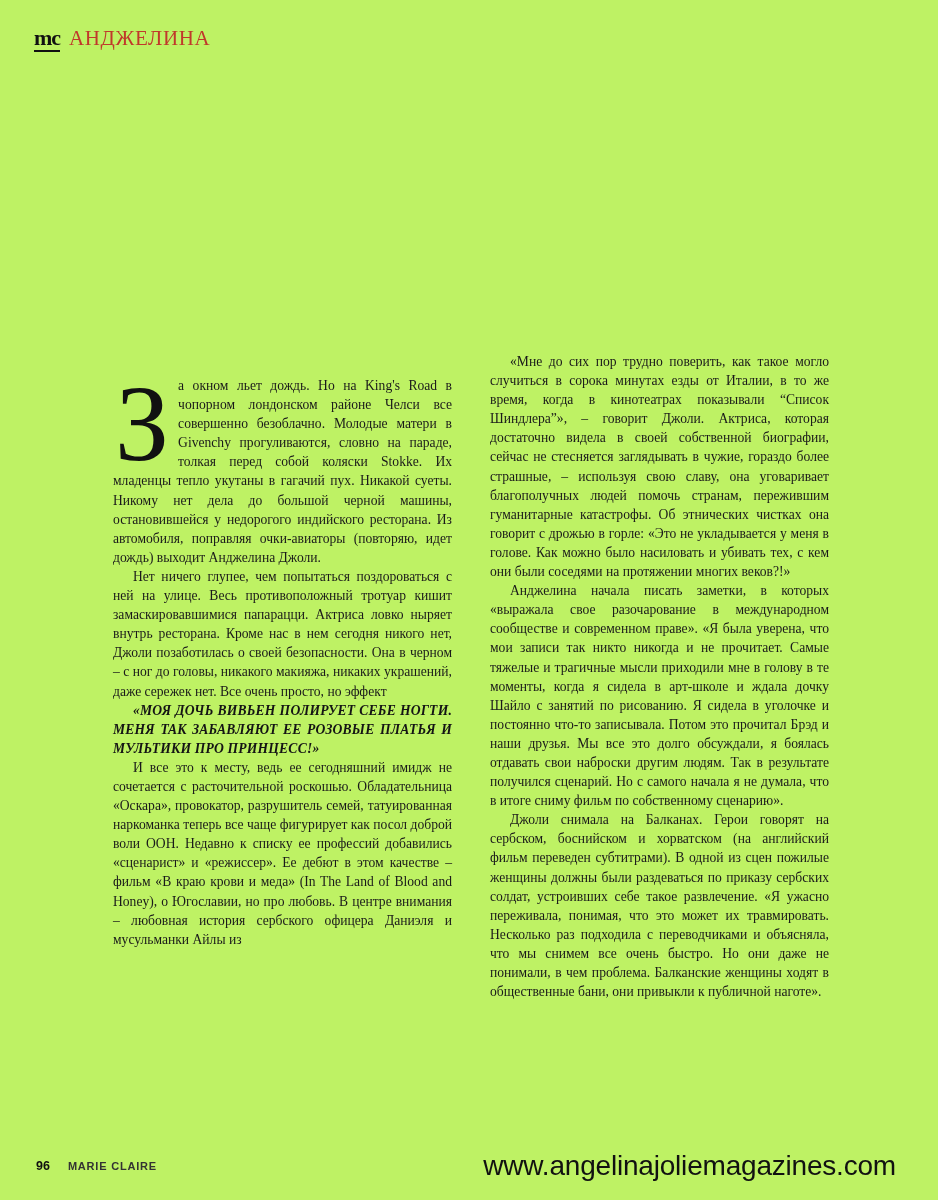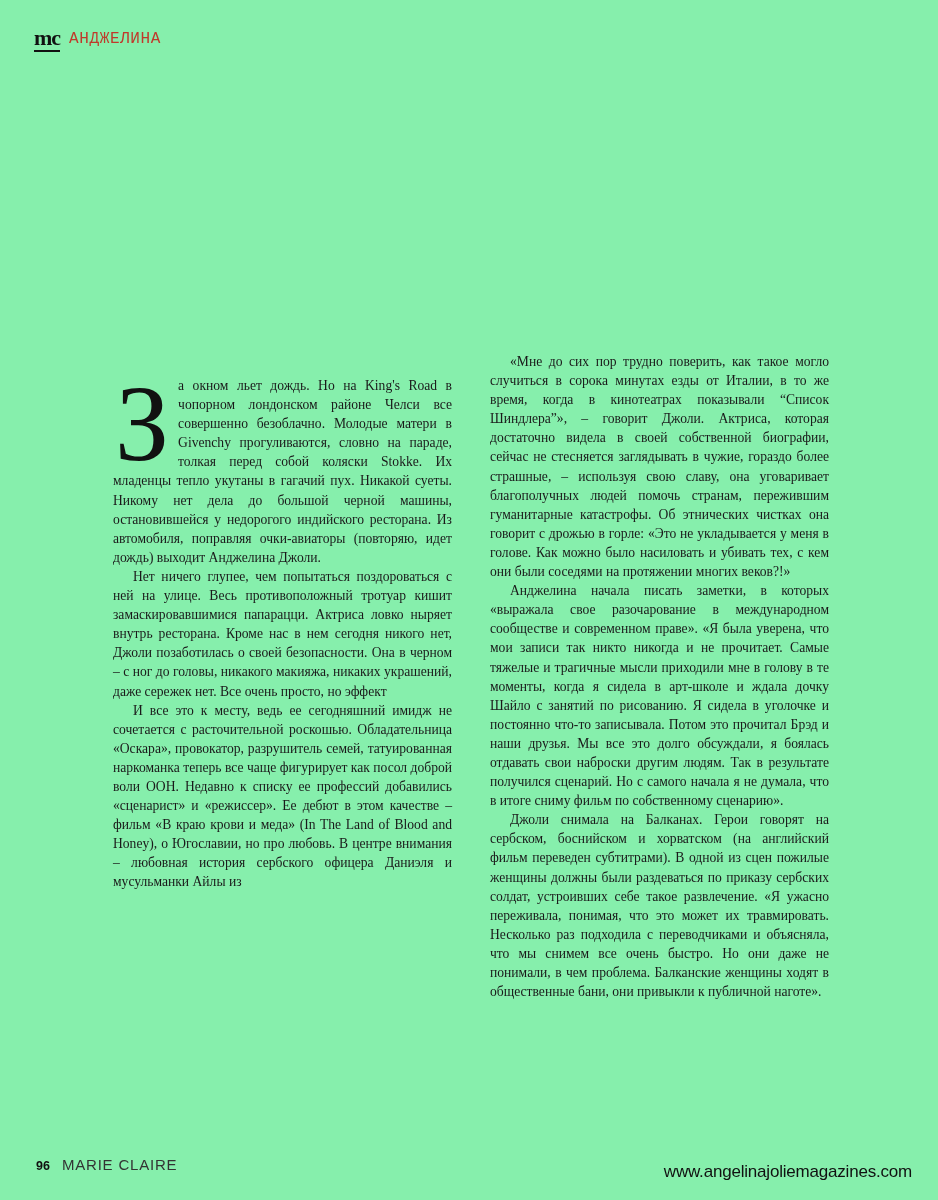--- a/index.html
+++ b/index.html
@@ -11,21 +11,21 @@
     width: 938px;
     height: 1200px;
     position: relative;
     font-family: "Liberation Serif", serif;
     color: #1a1a1a;
     overflow: hidden;
   }
   .page {
     position: absolute;
     inset: 0;
-    background: #86efac;
+    background: #bef264;
   }
 
   
   .masthead {
     position: absolute;
     left: 34px;
     top: 26px;
     display: flex;
     align-items: center;
     gap: 9px;
@@ -41,22 +41,22 @@
     top: 1px;
   }
   .mc-logo .underline {
     display: block;
     height: 2px;
     background: #111;
     width: 100%;
     margin-top: 1px;
   }
   .section-title {
-    font-family: Liberation Mono, monospace;
-    font-size: 16px;
+    font-family: Liberation Serif, serif;
+    font-size: 21px;
     letter-spacing: 0.6px;
     color: #c0392b;
     font-weight: normal;
   }
 
   
   .columns {
     position: absolute;
     left: 113px;
     top: 352px;
@@ -110,40 +110,41 @@
     text-indent: 0;
   }
 
   
   .footer-left {
     position: absolute;
     left: 36px;
     bottom: 27px;
     display: flex;
     align-items: baseline;
-    gap: 12px;
+    gap: 18px;
   }
   .page-num {
     font-family: "Liberation Sans", sans-serif;
     font-weight: bold;
     font-size: 12.5px;
     color: #111;
   }
   .pub-name {
     font-family: "Liberation Sans", sans-serif;
-    font-size: 15px;
+    font-size: 11px;
     letter-spacing: 0.8px;
     color: #333;
+    font-weight: bold;
   }
   .watermark {
     position: absolute;
-    right: 26px;
+    right: 42px;
     bottom: 18px;
     font-family: "Liberation Sans", sans-serif;
-    font-size: 17px;
+    font-size: 28px;
     color: #111;
     letter-spacing: -0.2px;
   }
 </style>
 </head>
 <body>
 
 <div class="page">
 
   <div class="masthead">
@@ -156,20 +157,21 @@
 
   <div class="columns">
 
     <div class="col">
       <div class="dropcap-wrap">
         <span class="dropcap">З</span>
         <p class="no-indent">а окном льет дождь. Но на King's Road в чопорном лондонском районе Челси все совершенно безоблачно. Молодые матери в Givenchy прогуливаются, словно на параде, толкая перед собой коляски Stokke. Их младенцы тепло укутаны в гагачий пух. Никакой суеты. Никому нет дела до большой черной машины, остановившейся у недорогого индийского ресторана. Из автомобиля, поправляя очки-авиаторы (повторяю, идет дождь) выходит Анджелина Джоли.</p>
       </div>
       <p>Нет ничего глупее, чем попытаться поздороваться с ней на улице. Весь противоположный тротуар кишит замаскировавшимися папарацци. Актриса ловко ныряет внутрь ресторана. Кроме нас в нем сегодня никого нет, Джоли позаботилась о своей безопасности. Она в черном – с ног до головы, никакого макияжа, никаких украшений, даже сережек нет. Все очень просто, но эффект</p>
 
+      <p class="pullquote">«МОЯ ДОЧЬ ВИВЬЕН ПОЛИРУЕТ СЕБЕ НОГТИ. МЕНЯ ТАК ЗАБАВЛЯЮТ ЕЕ РОЗОВЫЕ ПЛАТЬЯ И МУЛЬТИКИ ПРО ПРИНЦЕСС!»</p>
 
       <p>И все это к месту, ведь ее сегодняшний имидж не сочетается с расточительной роскошью. Обладательница «Оскара», провокатор, разрушитель семей, татуированная наркоманка теперь все чаще фигурирует как посол доброй воли ООН. Недавно к списку ее профессий добавились «сценарист» и «режиссер». Ее дебют в этом качестве – фильм «В краю крови и меда» (In The Land of Blood and Honey), о Югославии, но про любовь. В центре внимания – любовная история сербского офицера Даниэля и мусульманки Айлы из</p>
     </div>
 
     <div class="col">
       <p>«Мне до сих пор трудно поверить, как такое могло случиться в сорока минутах езды от Италии, в то же время, когда в кинотеатрах показывали “Список Шиндлера”», – говорит Джоли. Актриса, которая достаточно видела в своей собственной биографии, сейчас не стесняется заглядывать в чужие, гораздо более страшные, – используя свою славу, она уговаривает благополучных людей помочь странам, пережившим гуманитарные катастрофы. Об этнических чистках она говорит с дрожью в горле: «Это не укладывается у меня в голове. Как можно было насиловать и убивать тех, с кем они были соседями на протяжении многих веков?!»</p>
       <p>Анджелина начала писать заметки, в которых «выражала свое разочарование в международном сообществе и современном праве». «Я была уверена, что мои записи так никто никогда и не прочитает. Самые тяжелые и трагичные мысли приходили мне в голову в те моменты, когда я сидела в арт-школе и ждала дочку Шайло с занятий по рисованию. Я сидела в уголочке и постоянно что-то записывала. Потом это прочитал Брэд и наши друзья. Мы все это долго обсуждали, я боялась отдавать свои наброски другим людям. Так в результате получился сценарий. Но с самого начала я не думала, что в итоге сниму фильм по собственному сценарию».</p>
       <p>Джоли снимала на Балканах. Герои говорят на сербском, боснийском и хорватском (на английский фильм переведен субтитрами). В одной из сцен пожилые женщины должны были раздеваться по приказу сербских солдат, устроивших себе такое развлечение. «Я ужасно переживала, понимая, что это может их травмировать. Несколько раз подходила с переводчиками и объясняла, что мы снимем все очень быстро. Но они даже не понимали, в чем проблема. Балканские женщины ходят в общественные бани, они привыкли к публичной наготе».</p>
     </div>
 

